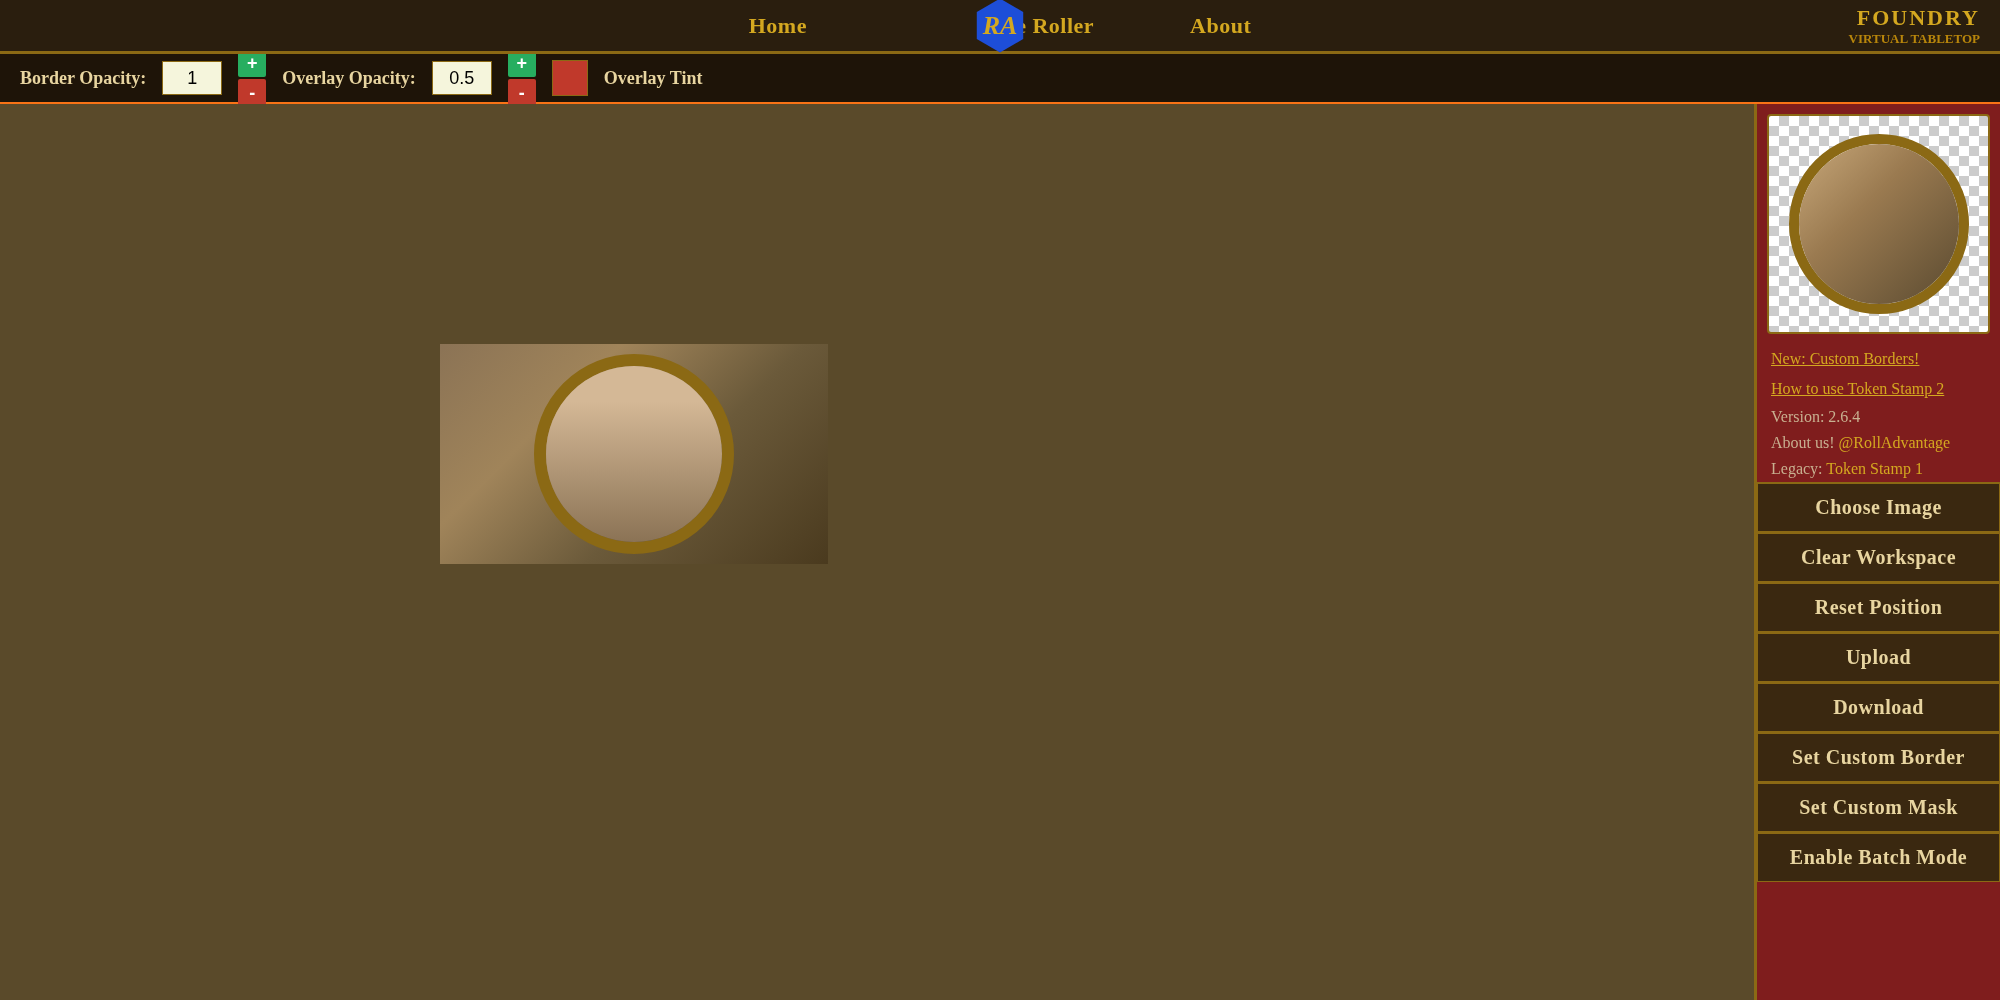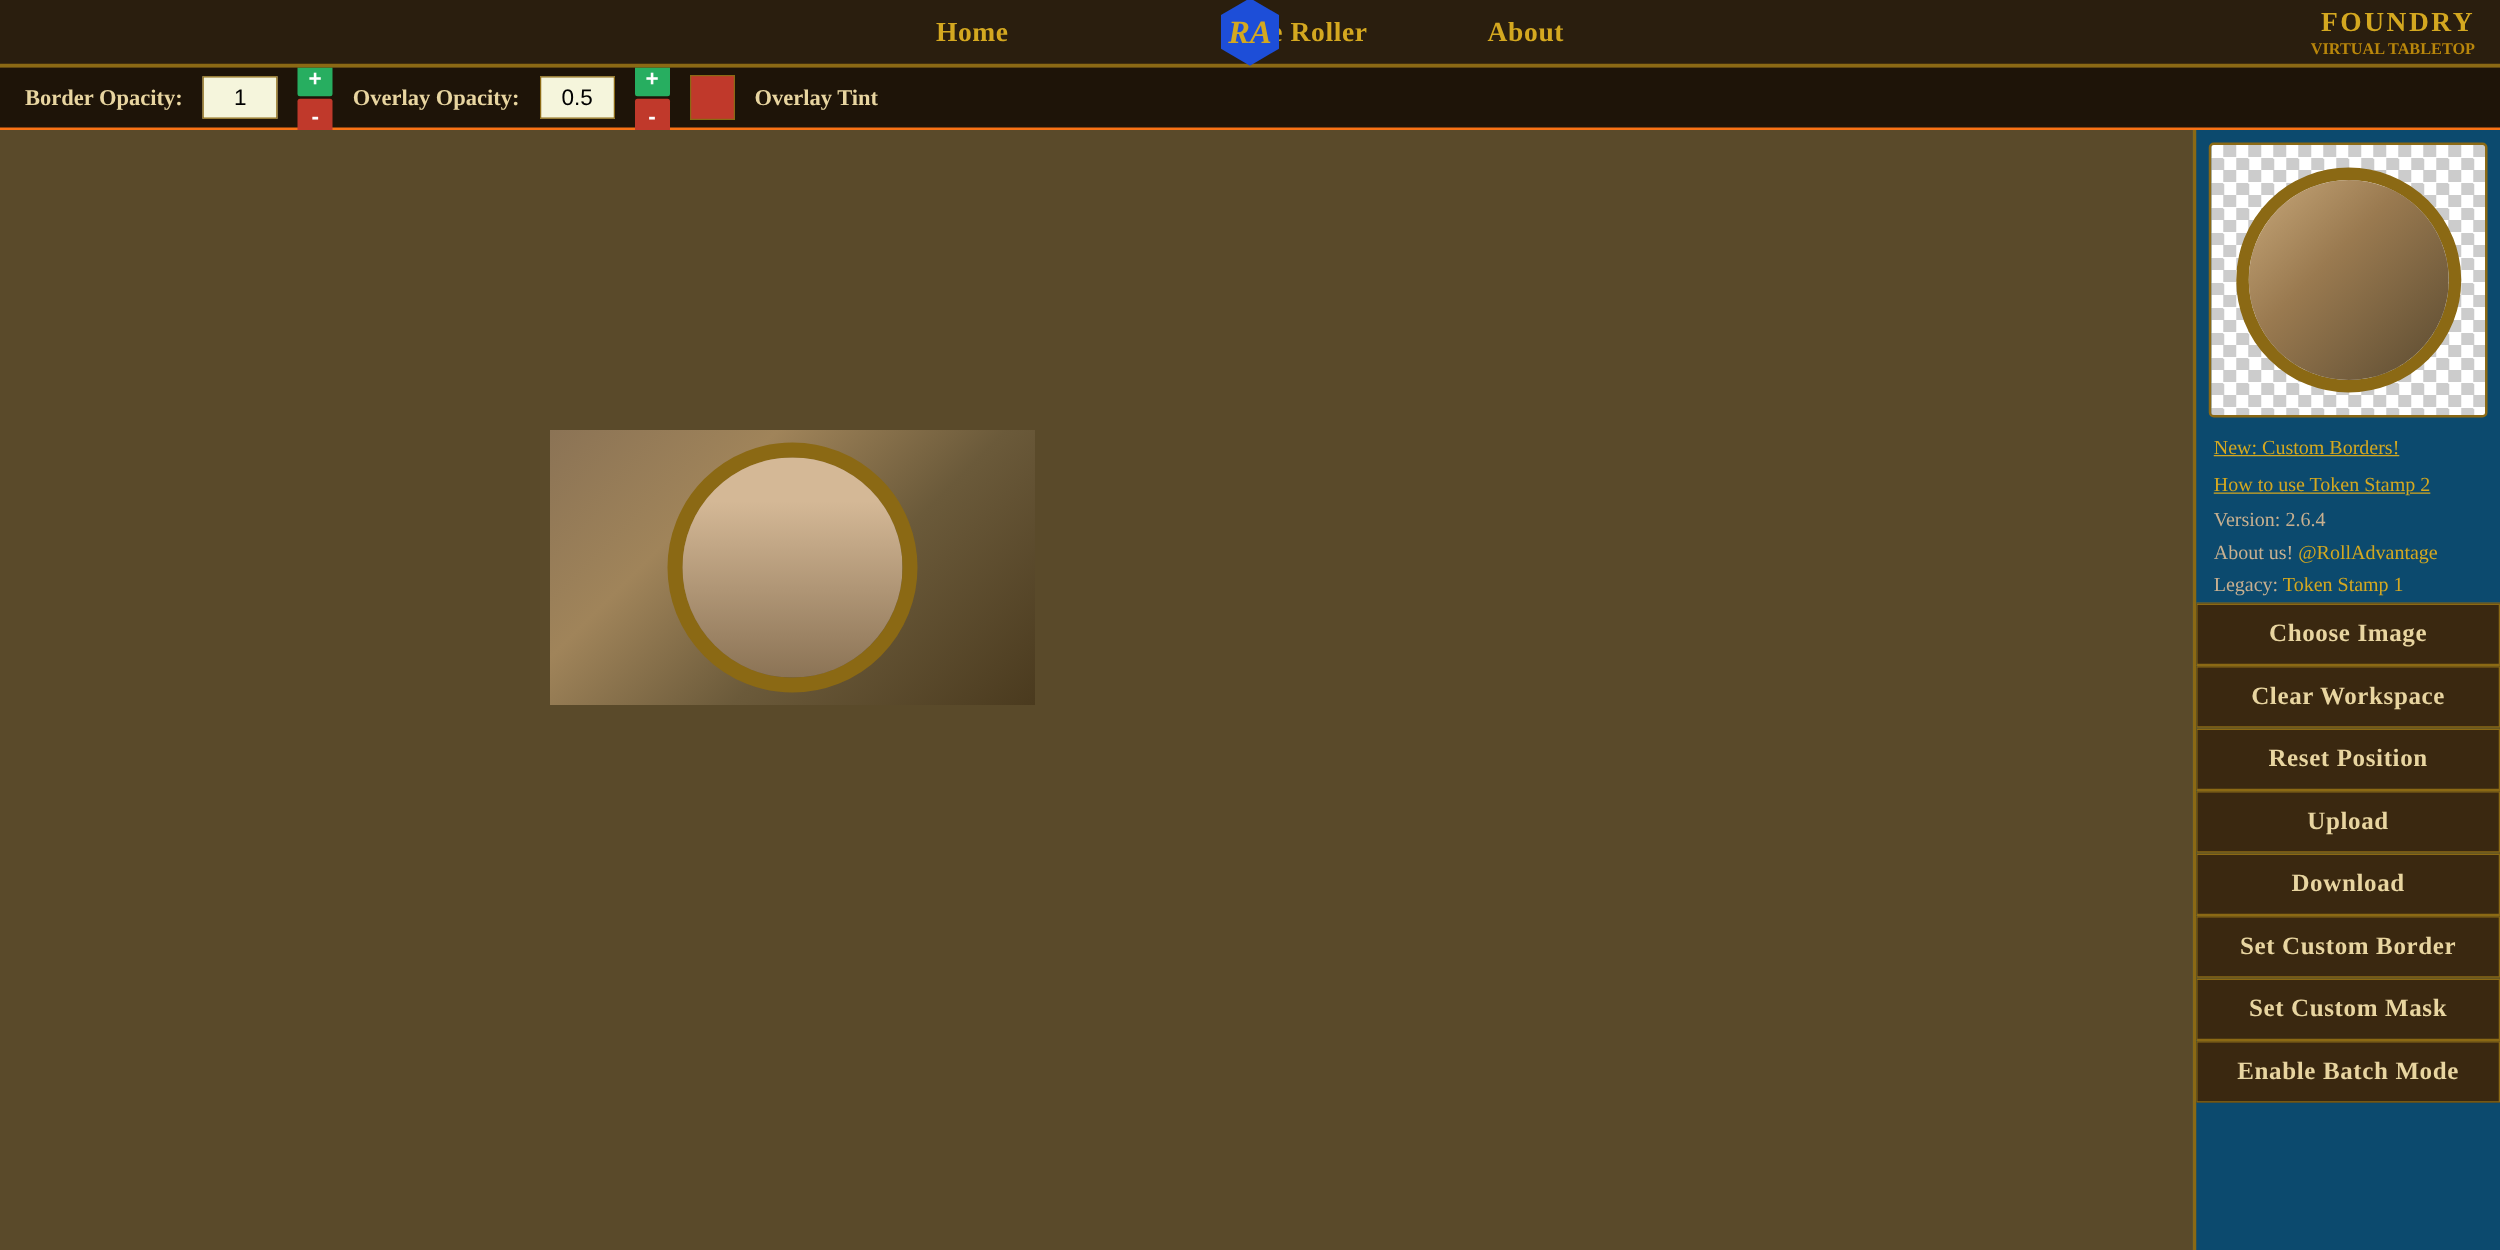--- a/index.html
+++ b/index.html
@@ -196,21 +196,21 @@
     }
     .person-silhouette {
       width: 100%;
       height: 100%;
       background: linear-gradient(180deg, #d4b896 20%, #8b7355 100%);
     }
 
     
     .sidebar {
       width: 246px;
-      background-color: #0c4a6e;
+      background-color: #7f1d1d;
       border-left: 3px solid #8b6914;
       display: flex;
       flex-direction: column;
       align-items: stretch;
       overflow-y: auto;
     }
     .token-preview-box {
       background: repeating-conic-gradient(#ccc 0% 25%, #fff 0% 50%) 0 0 / 20px 20px;
       margin: 10px;
       border-radius: 4px;

